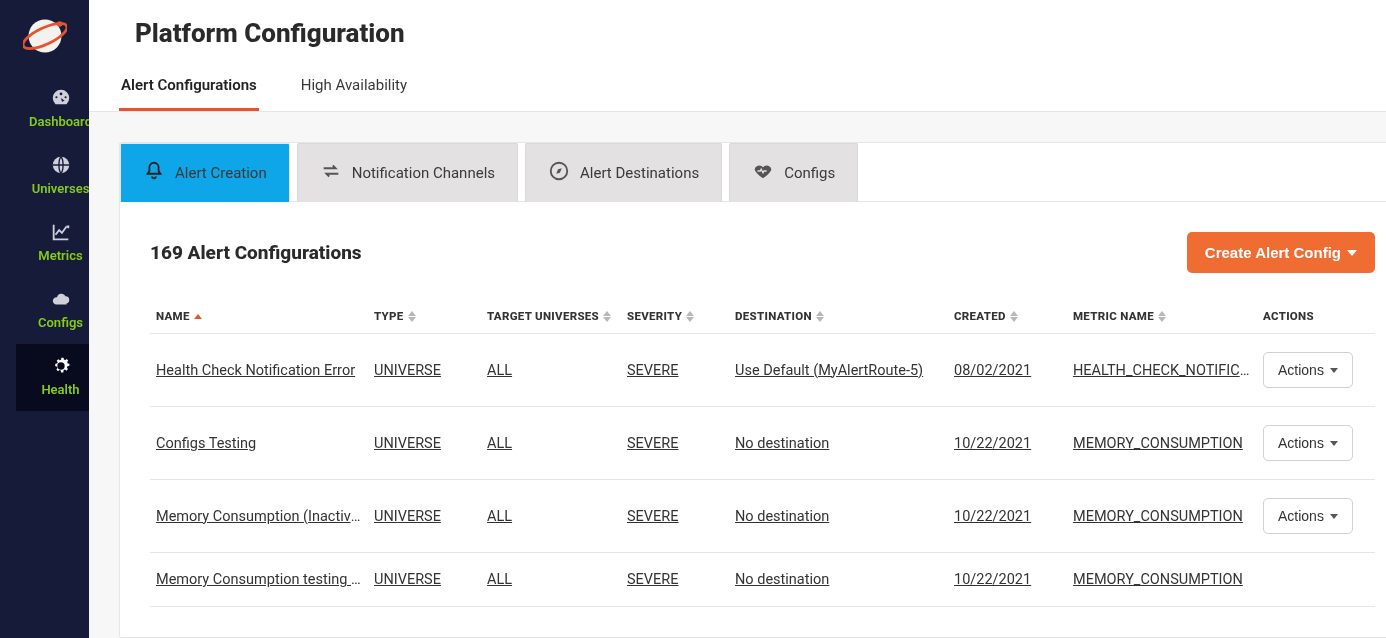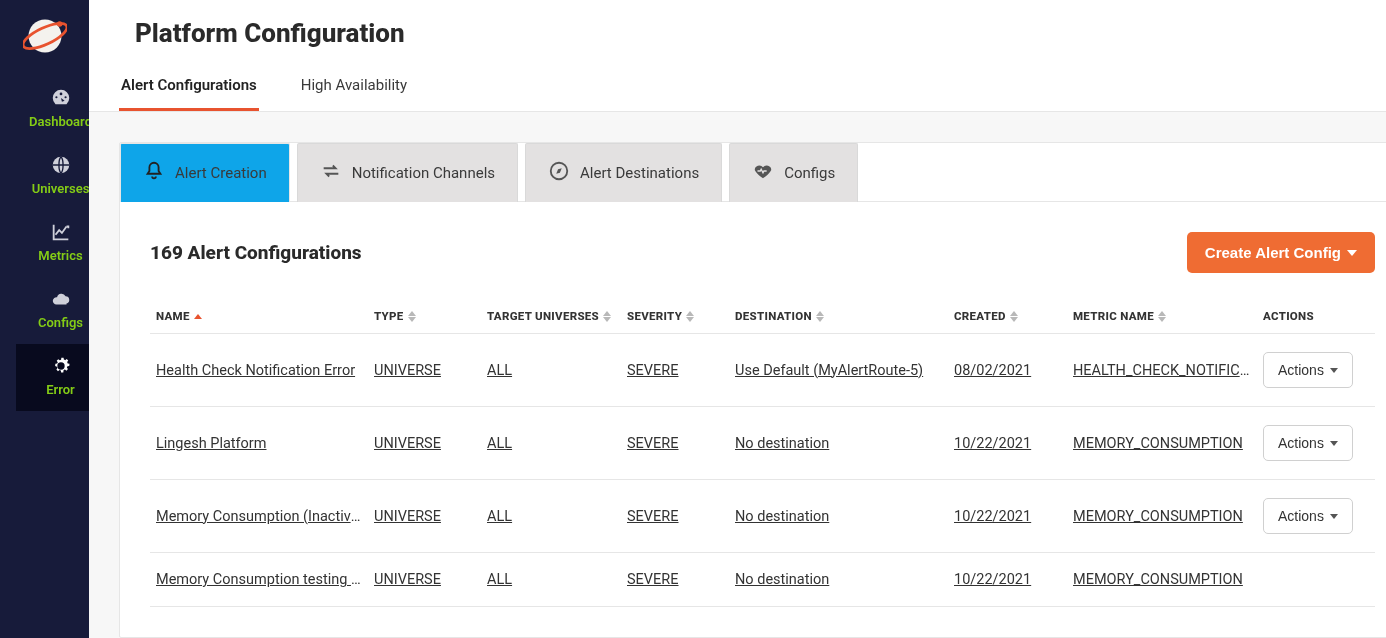--- a/index.html
+++ b/index.html
@@ -206,21 +206,21 @@
           </svg>
       </div>
       <span class="nav-label">Configs</span>
     </div>
     <div class="nav-item active">
       <div class="nav-icon">
         <svg viewBox="0 0 24 24">
             <path d="M12 8a4 4 0 1 0 0 8 4 4 0 0 0 0-8zm9 4-2 .3a7 7 0 0 1-.6 1.5l1.2 1.6-1.7 1.7-1.6-1.2a7 7 0 0 1-1.5.6L14.5 19h-2.4l-.3-2a7 7 0 0 1-1.5-.6l-1.6 1.2-1.7-1.7 1.2-1.6A7 7 0 0 1 7.6 12.8L5.6 12l.3-2.4 2-.3a7 7 0 0 1 .6-1.5L7.3 6.2 9 4.5l1.6 1.2a7 7 0 0 1 1.5-.6L12.4 3h2.4l.3 2a7 7 0 0 1 1.5.6l1.6-1.2 1.7 1.7-1.2 1.6a7 7 0 0 1 .6 1.5l2 .3L21 12z" fill="#fff"></path>
           </svg>
       </div>
-      <span class="nav-label">Error</span>
+      <span class="nav-label">Health</span>
     </div>
   </nav>
 
   <main class="main">
     <div class="page-header">
       <h1 class="page-title">Platform Configuration</h1>
       <div class="top-tabs">
         <div class="top-tab active">Alert Configurations</div>
         <div class="top-tab">High Availability</div>
       </div>
@@ -324,21 +324,21 @@
                 <td>SEVERE</td>
                 <td class="dest">Use Default (MyAlertRoute-5)</td>
                 <td>08/02/2021</td>
                 <td>HEALTH_CHECK_NOTIFICATION_ERROR</td>
                 <td class="actions-cell"><button class="btn-action">
                     <span>Actions</span>
                     <span class="caret"></span>
                   </button></td>
               </tr>
               <tr>
-                <td class="">Lingesh Platform</td>
+                <td class="">Configs Testing</td>
                 <td>UNIVERSE</td>
                 <td>ALL</td>
                 <td>SEVERE</td>
                 <td class="dest">No destination</td>
                 <td>10/22/2021</td>
                 <td>MEMORY_CONSUMPTION</td>
                 <td class="actions-cell"><button class="btn-action">
                     <span>Actions</span>
                     <span class="caret"></span>
                   </button></td>

